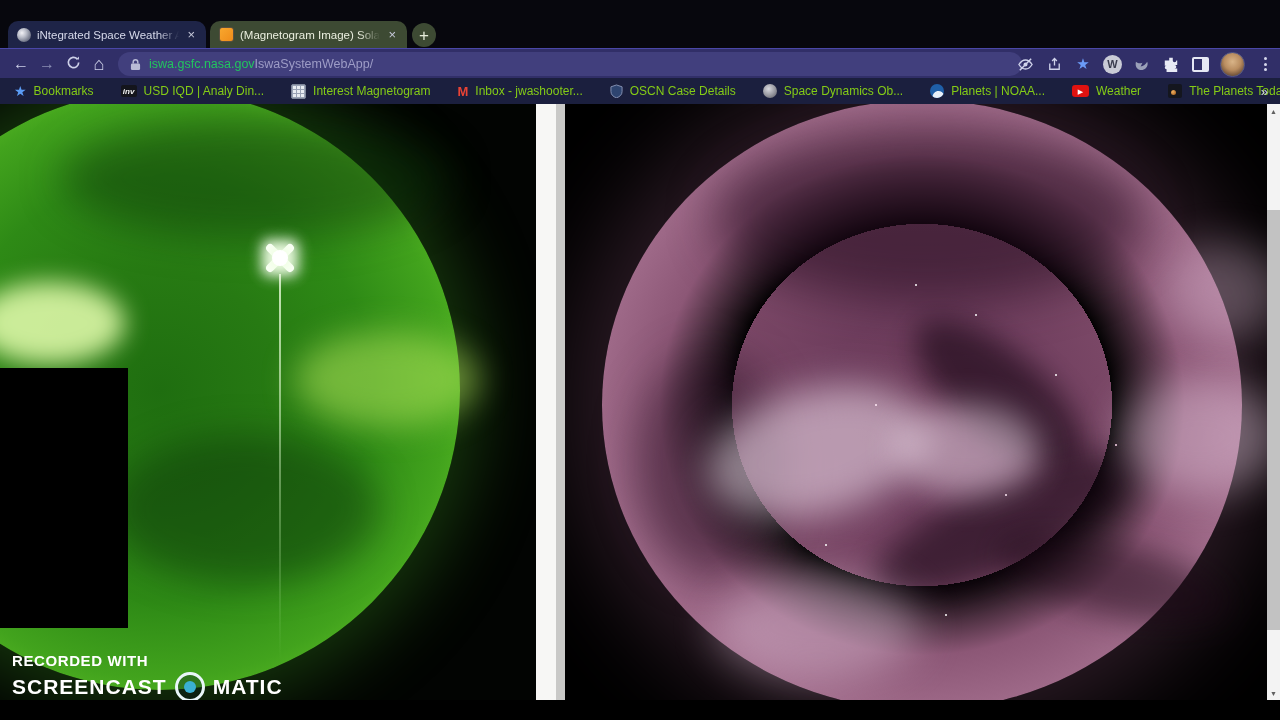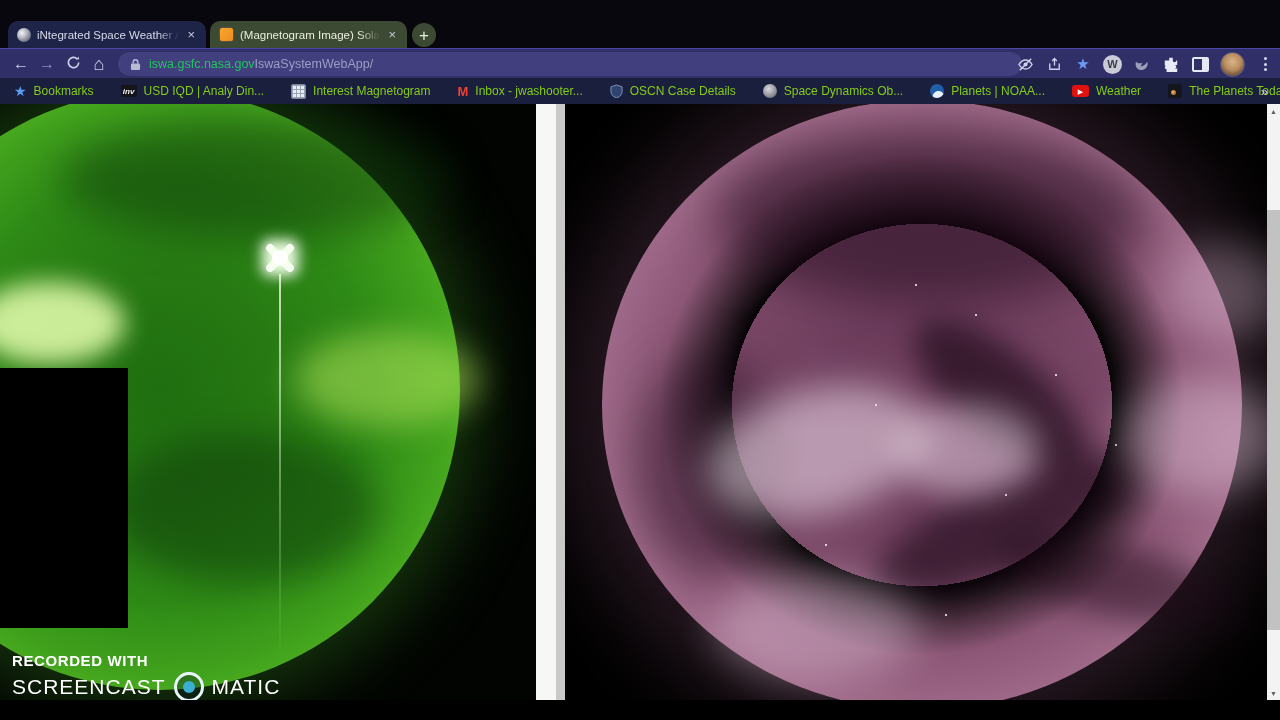--- a/index.html
+++ b/index.html
@@ -125,21 +125,21 @@
   .sb-up{top:0;}
   .sb-down{bottom:0;}
   .sb-thumb{position:absolute;left:0;top:106px;width:13px;height:420px;background:#c2c2c2;cursor:grab;}
 
   .bottom-bar{position:absolute;left:0;top:700px;width:1280px;height:20px;background:#000;}
 
   
   .watermark{position:absolute;left:12px;top:548px;color:#fff;}
   .wm-line1{font-size:15px;font-weight:bold;letter-spacing:.6px;}
   .wm-line2{display:flex;align-items:center;gap:8px;margin-top:3px;}
-  .wm-brand{font-size:21px;font-weight:normal;letter-spacing:1px;}
+  .wm-brand{font-size:21px;font-weight:bold;letter-spacing:1px;}
   .wm-logo{width:24px;height:24px;border-radius:50%;border:3px solid #e9f6f9;display:flex;
            align-items:center;justify-content:center;background:rgba(10,30,35,.35);}
   .wm-logo i{width:12px;height:12px;border-radius:50%;background:#3ab0d3;}
 </style>
 </head>
 <body>
 
 <div id="screen">
 
   <div class="tabstrip">

